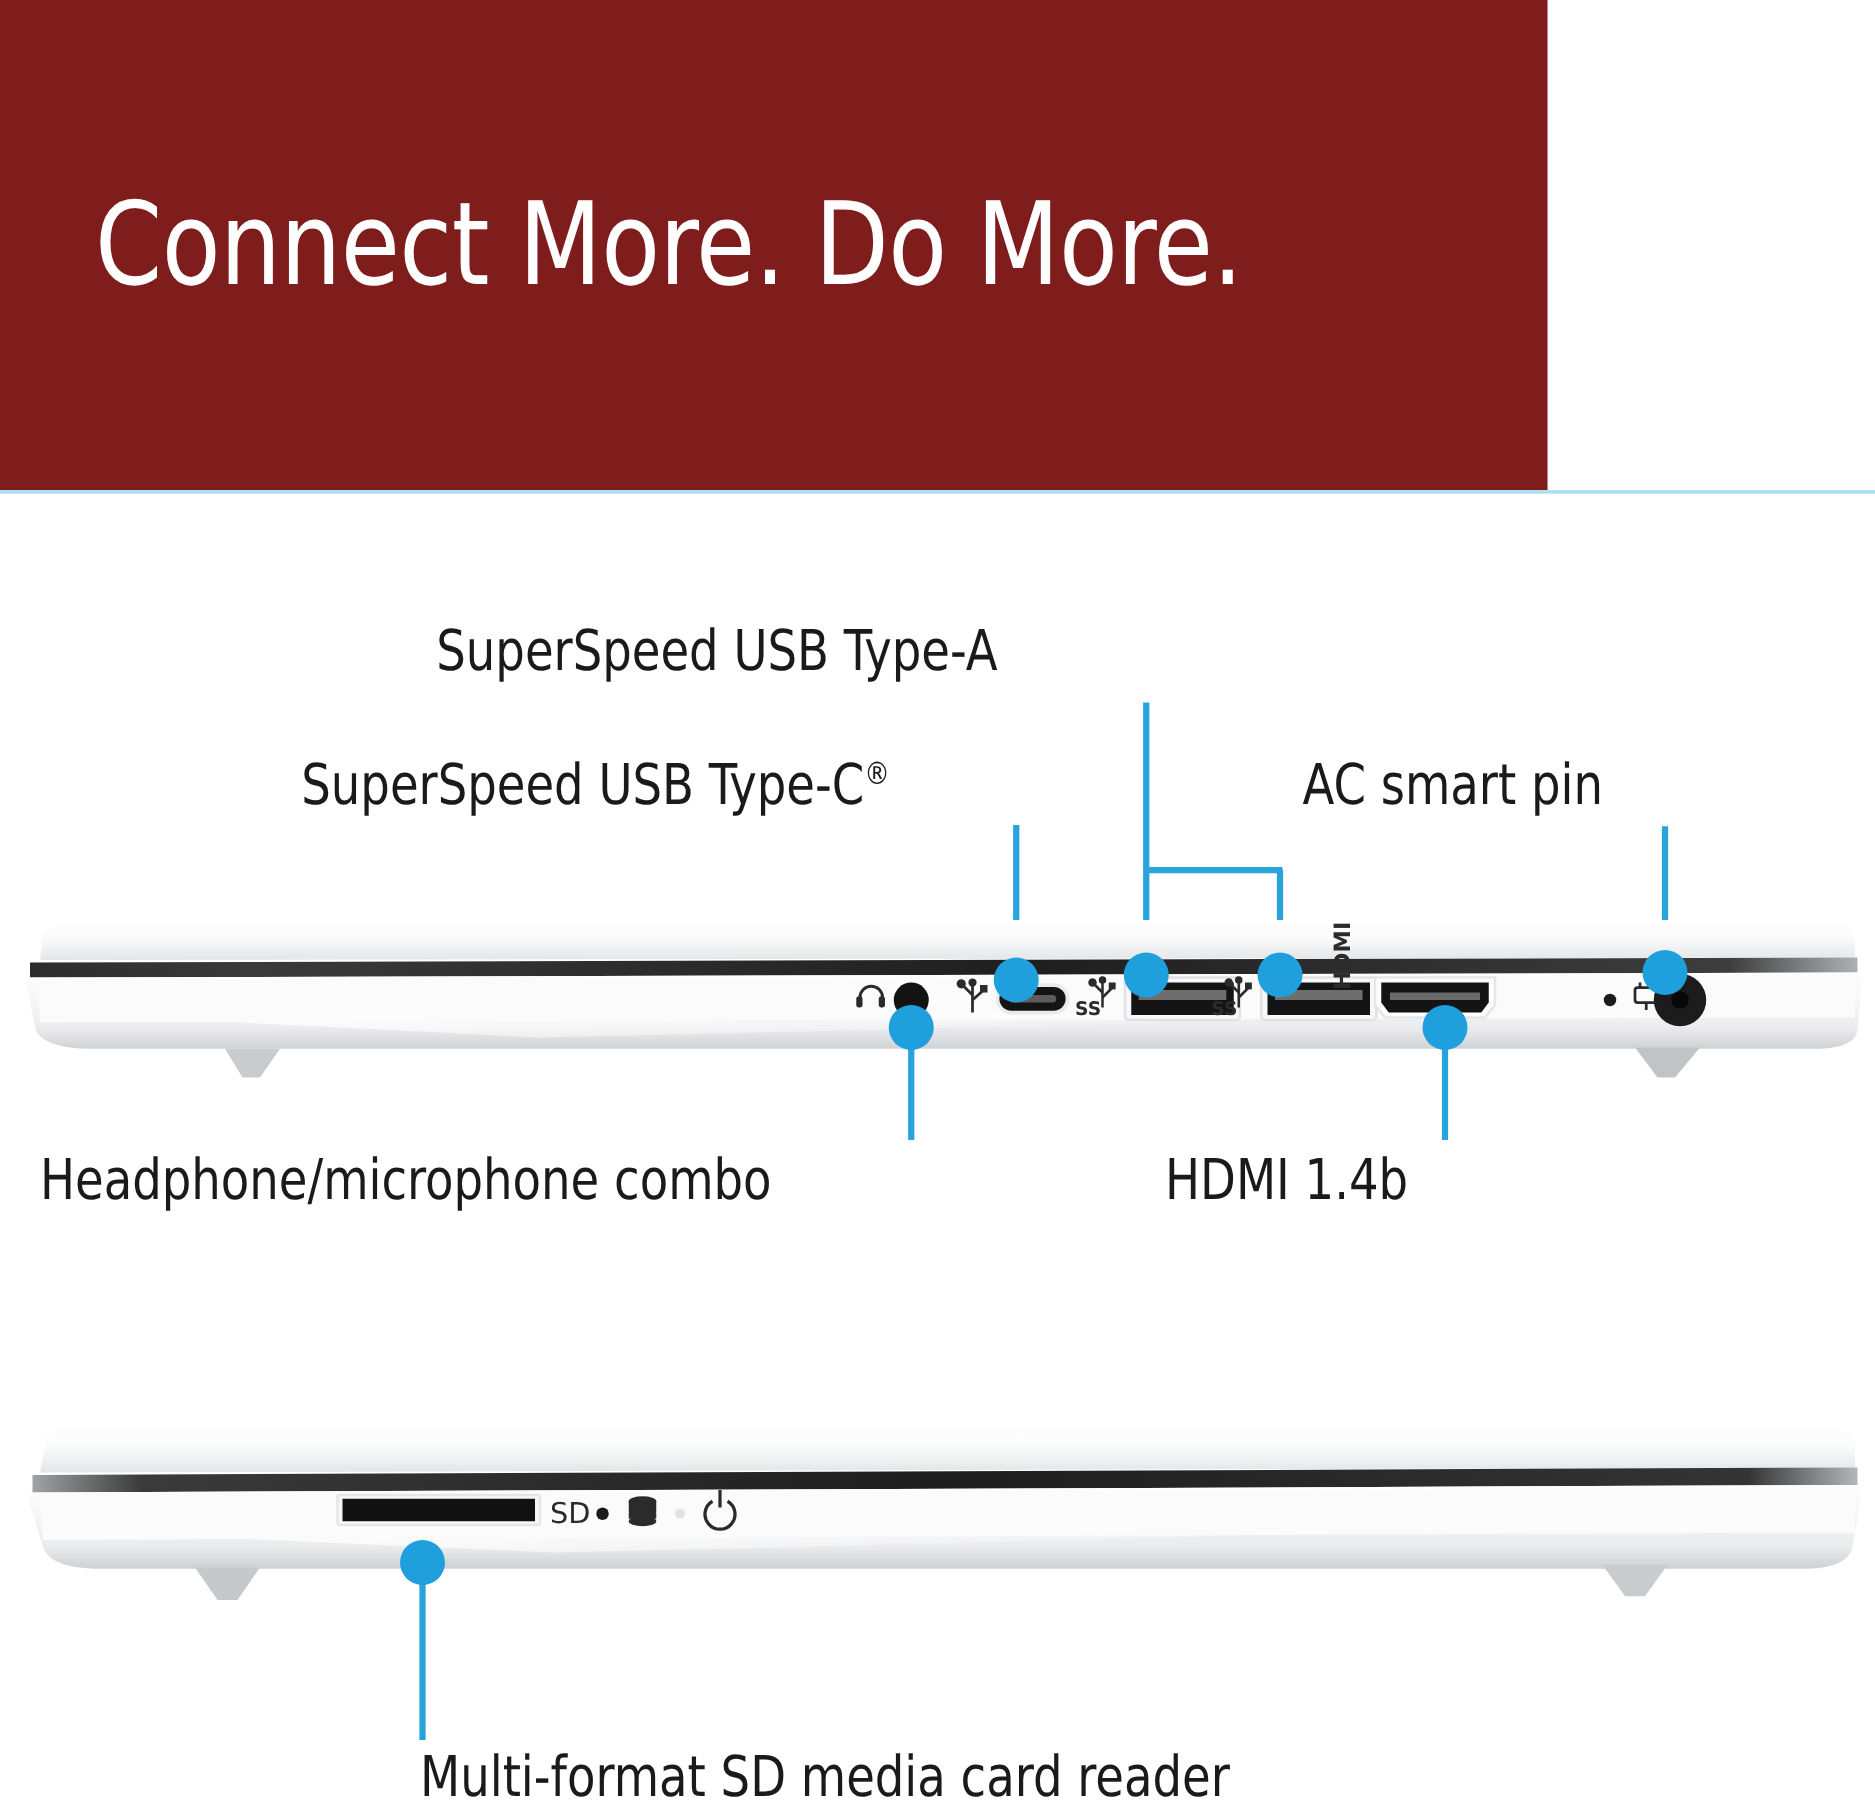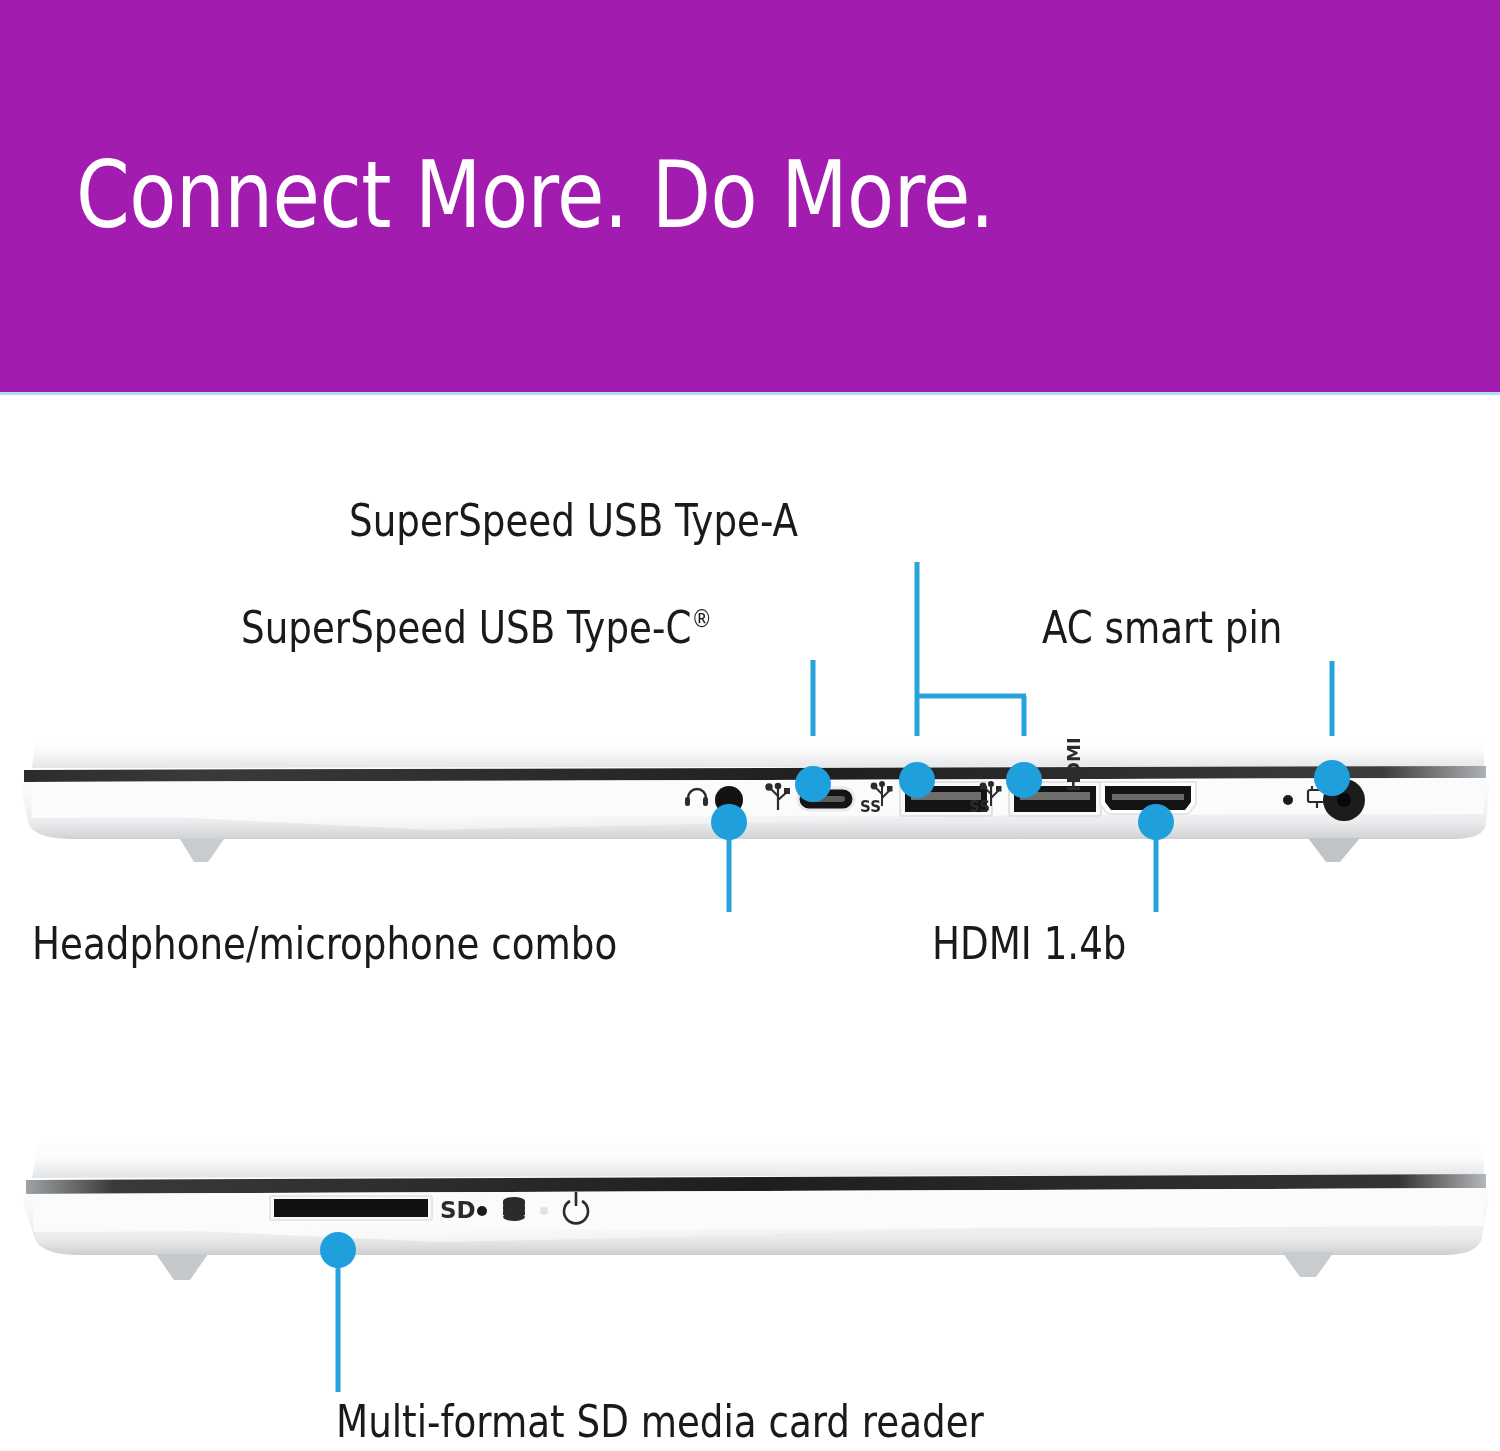--- a/index.html
+++ b/index.html
@@ -5,22 +5,22 @@
   * { margin:0; padding:0; box-sizing:border-box; }
   html,body { background:#ffffff; }
   body {
     width:1500px; height:1451px;
     font-family:"Liberation Sans", sans-serif;
     position:relative; overflow:hidden;
   }
 
   
   #banner {
-    position:absolute; left:0; top:0; width:1500px; height:392px;
-    background:#a21caf;
+    position:absolute; left:0; top:0; width:1238px; height:392px;
+    background:#7f1d1d;
     text-decoration:underline;
   }
   #banner-title {
     position:absolute; left:76px; top:150px;
     font-size:92px; line-height:1.0; color:#ffffff;
     font-weight:400; letter-spacing:-0.5px;
     font-family:"DejaVu Sans Condensed","Liberation Sans", sans-serif;
     transform:scaleX(0.93); transform-origin:left top;
     white-space:nowrap;
   }
@@ -35,21 +35,21 @@
     font-size:45px; line-height:1.05;
     font-family:"DejaVu Sans Condensed","Liberation Sans", sans-serif;
     font-weight:300; white-space:nowrap;
     transform:scaleX(0.92); transform-origin:left top;
   }
   .lbl sup { font-size:.55em; vertical-align:super; }
   .cl-dot   { position:absolute; border-radius:50%; background:#1F9FDC; }
 
   
   #laptop1 { position:absolute; left:12px; top:726px; width:1478px; height:140px; }
-  #laptop2 { position:absolute; left:12px; top:1130px; width:1478px; height:160px;font-weight:bold; }
+  #laptop2 { position:absolute; left:12px; top:1130px; width:1478px; height:160px; }
 </style>
 </head>
 <body>
 
 <div id="banner">
   <div id="banner-title">Connect More. Do More.</div>
 </div>
 <div id="banner-underline"></div>
 
 <div class="lbl" style="left:349px; top:497px;">SuperSpeed USB Type-A</div>

